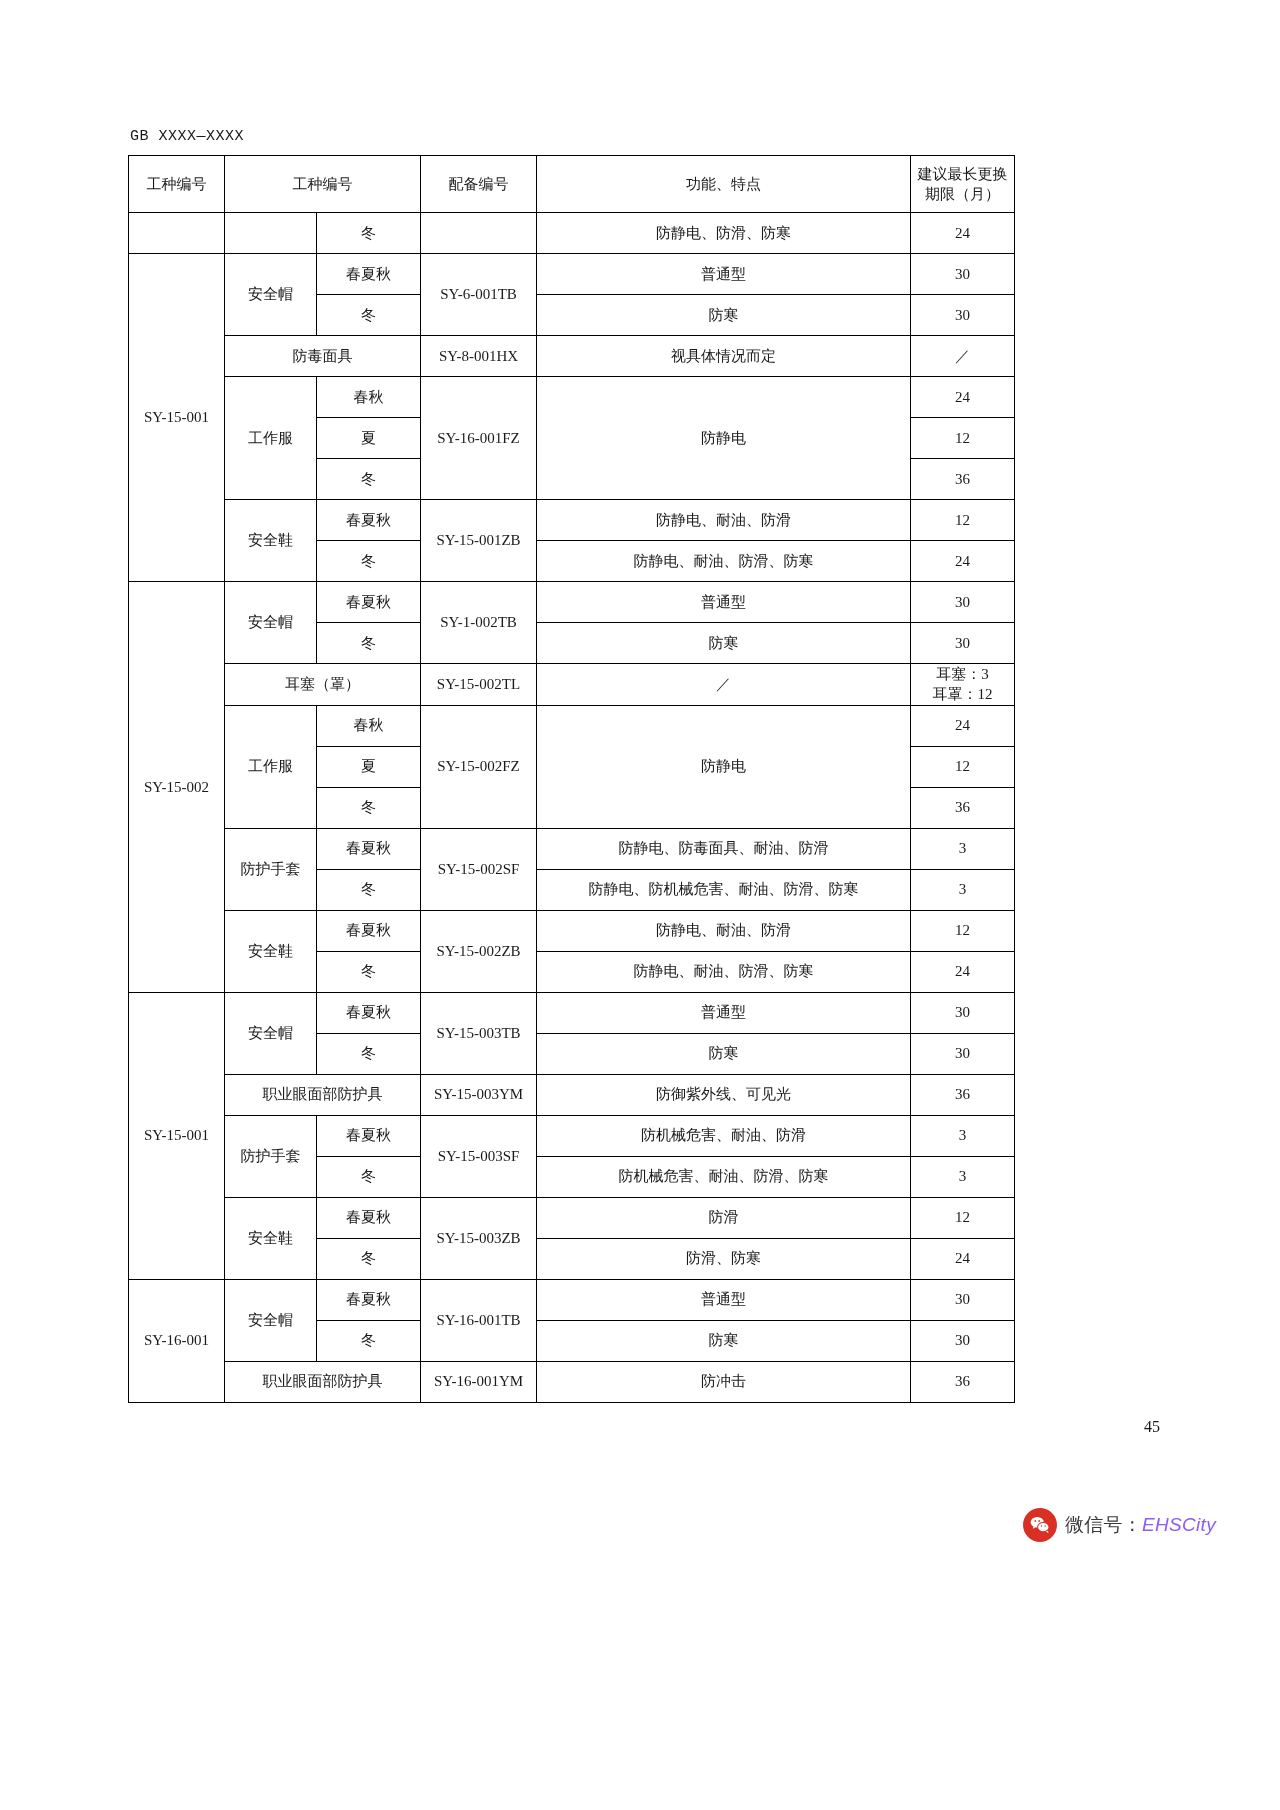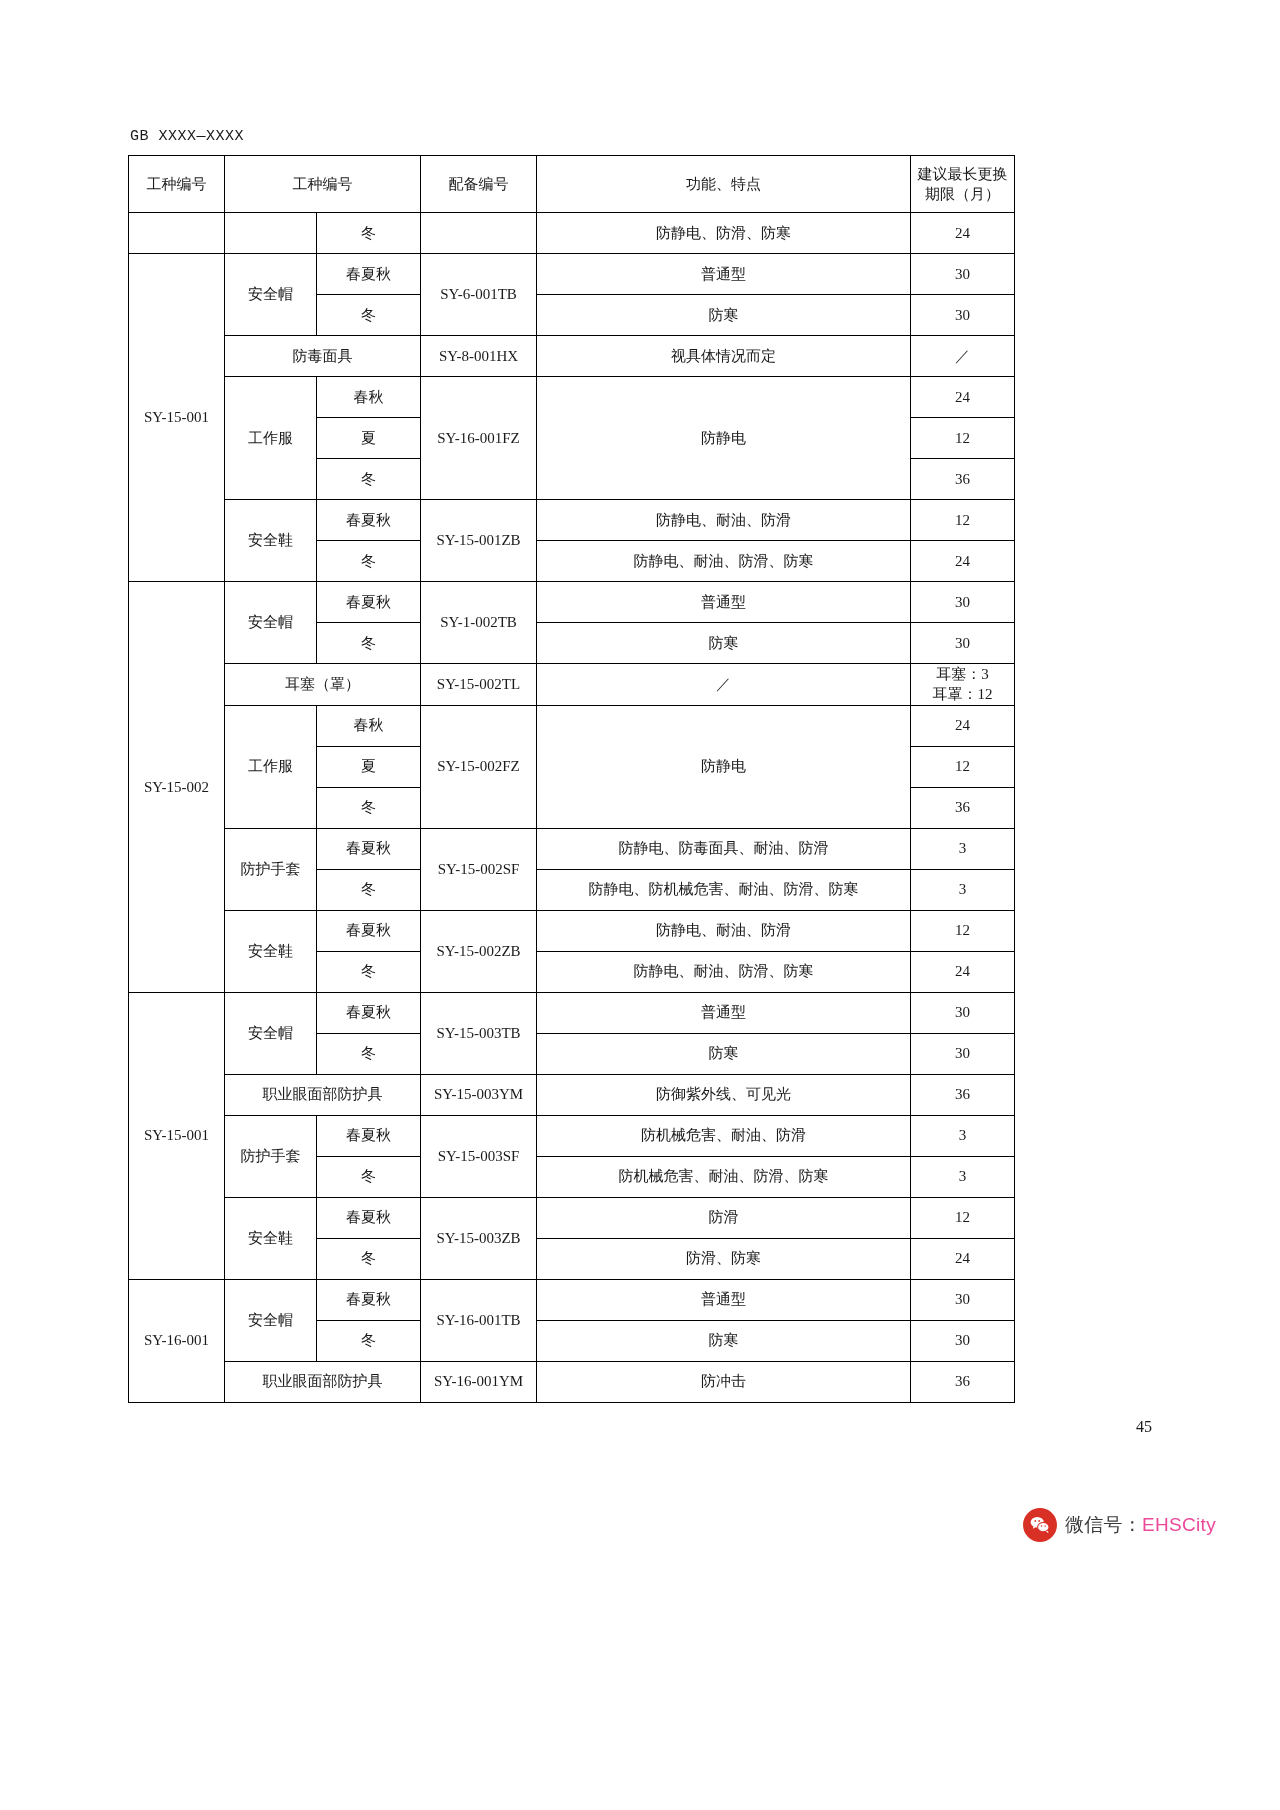--- a/index.html
+++ b/index.html
@@ -58,21 +58,21 @@
     padding-left: 10px;
   }
   .col-a { width: 96px; }
   .col-b { width: 92px; }
   .col-c { width: 104px; }
   .col-d { width: 116px; }
   .col-e { width: 374px; }
   .col-f { width: 104px; }
   .page-number {
     position: absolute;
-    right: 128px;
+    right: 120px;
     top: 1418px;
     font-size: 16px;
     font-family: "Liberation Serif", serif;
   }
   .footer-badge {
     position: absolute;
     right: 64px;
     top: 1508px;
     display: flex;
     align-items: center;
@@ -88,21 +88,22 @@
     justify-content: center;
   }
   .wechat-circle svg { display: block; }
   .footer-text {
     font-size: 19px;
     color: #3a3a3a;
     font-family: "Liberation Sans", sans-serif;
     letter-spacing: 0.3px;
   }
   .footer-text .brand {
-    color: #ec4899;
+    color: #8b5cf6;
+    font-style: italic;
   }
   .two-line {
     line-height: 1.3;
     white-space: pre-line;
   }
 </style>
 </head>
 <body>
 
 <div class="page">

